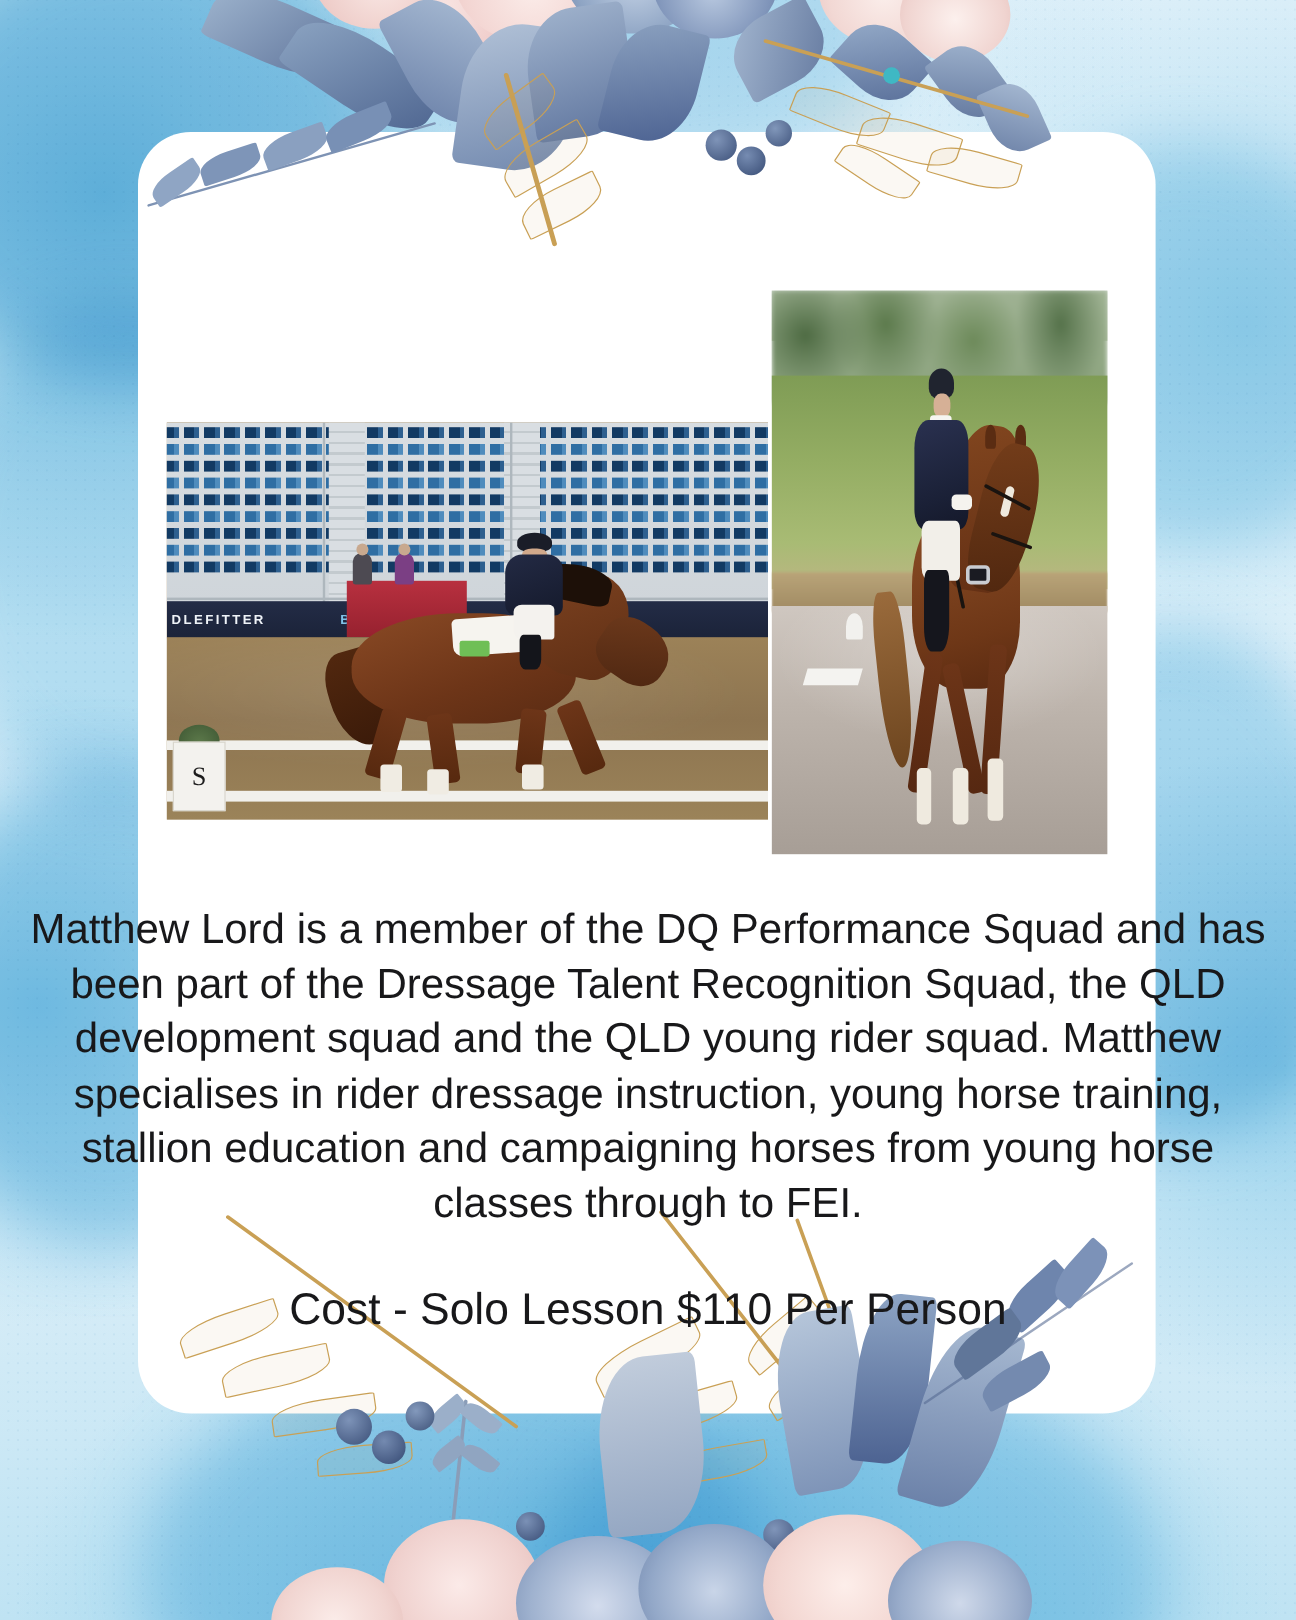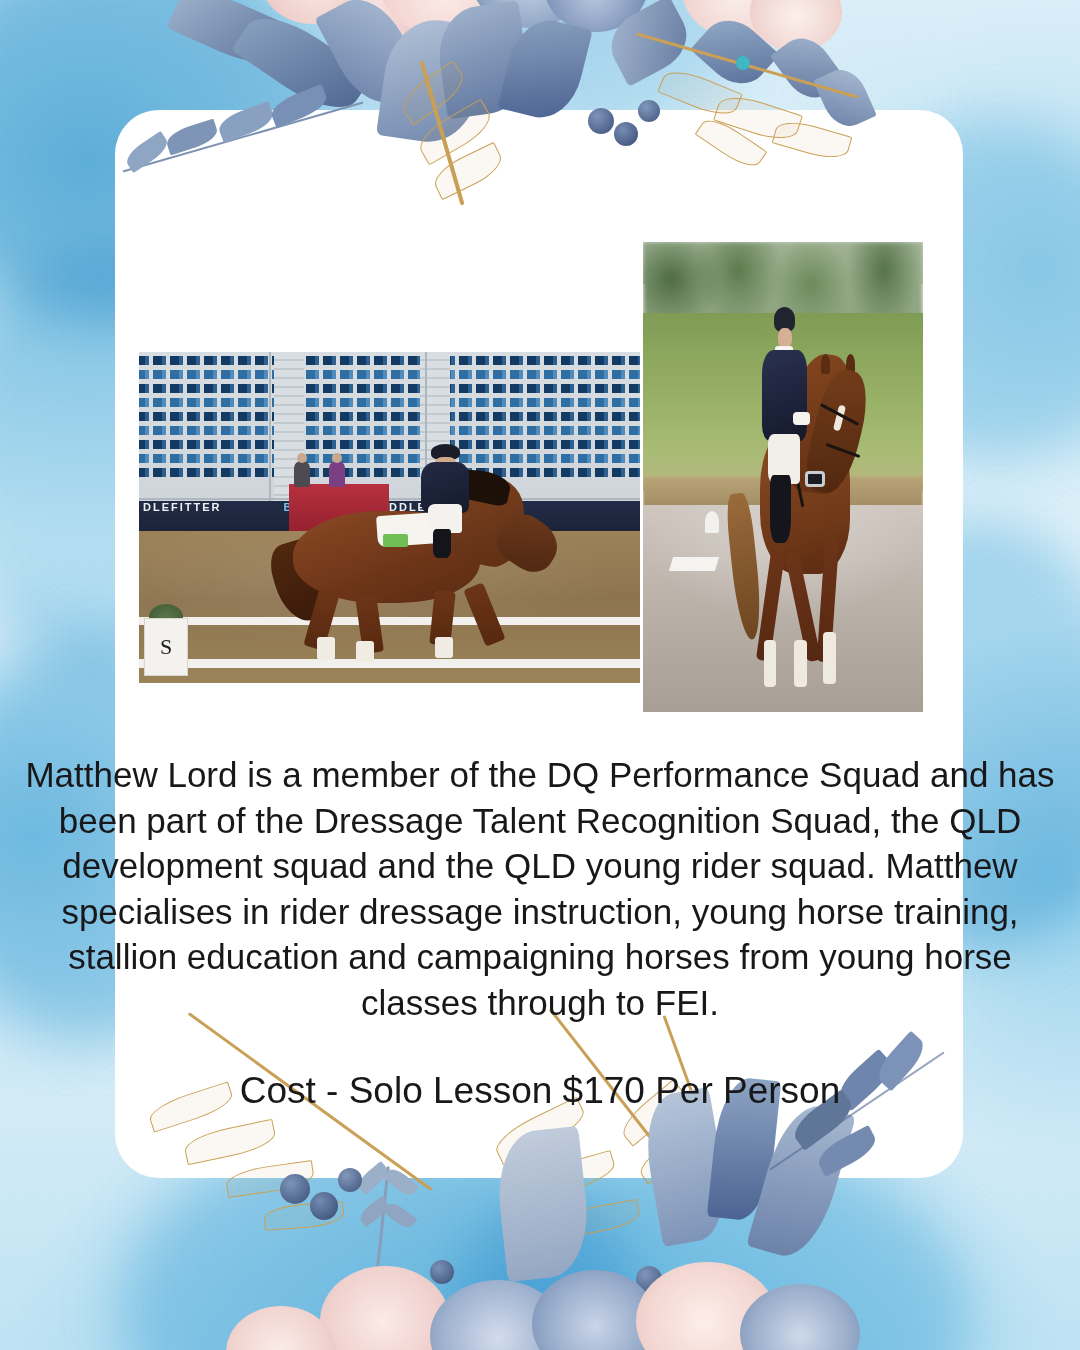--- a/index.html
+++ b/index.html
@@ -82,21 +82,21 @@
   .seat-row.light { background-image:repeating-linear-gradient(90deg,
       #2f6ea3 0px,#2f6ea3 9px, #4f8cbd 9px,#4f8cbd 13px, rgba(0,0,0,0) 13px, rgba(0,0,0,0) 17px); }
   .stair {
     position:absolute; width:30px; top:0; height:100%;
     background:repeating-linear-gradient(180deg,#d9dee2 0px,#d9dee2 7px,#c3cace 7px,#c3cace 9px);
   }
   .rail { position:absolute; height:2px; background:#aeb7bd; }
   .banner {
     position:absolute; left:0; width:100%; top:45%; height:9.5%;
     background:linear-gradient(180deg,#232c46 0%,#1b2339 100%);
-    display:flex; align-items:flex-start;
+    display:flex; align-items:center;
   }
   .banner-txt {
     color:#eef2f7; font-size:11px; letter-spacing:2px; font-weight:700;
     font-family:"Liberation Sans", sans-serif; white-space:nowrap;
   }
   .banner-txt.blue { color:#7fc2e8; }
   .judge-table {
     position:absolute; left:30%; top:40%; width:20%; height:14%;
     background:linear-gradient(180deg,#b8303f 0%,#96212f 100%);
   }
@@ -428,15 +428,15 @@
     <div class="blossom" style="left:300px; top:210px; width:136px; height:112px; background:radial-gradient(circle at 50% 52%, #d3dced 0%, #9fb2cf 62%, #7a8fb4 100%);"></div>
     <div class="blossom" style="left:402px; top:200px; width:126px; height:108px; background:radial-gradient(circle at 50% 52%, #c9d5e8 0%, #93a8c8 62%, #6e84ab 100%);"></div>
     <div class="blossom" style="left:506px; top:192px; width:142px; height:118px; background:radial-gradient(circle at 48% 50%, #fdeeea 0%, #f3d7d2 58%, #e7c0bb 100%);"></div>
     <div class="blossom" style="left:610px; top:214px; width:120px; height:100px; background:radial-gradient(circle at 50% 52%, #cfd9ea 0%, #9aadcb 62%, #7389af 100%);"></div>
     <div class="blossom" style="left:96px; top:236px; width:110px; height:92px; background:radial-gradient(circle at 48% 50%, #fbece9 0%, #f1d5d1 60%, #e6bfbb 100%);"></div>
   </div>
 
 
   <div class="body-text">Matthew Lord is a member of the DQ Performance Squad and has been part of the Dressage Talent Recognition Squad, the QLD development squad and the QLD young rider squad. Matthew specialises in rider dressage instruction, young horse training, stallion education and campaigning horses from young horse classes through to FEI.</div>
 
-  <div class="cost-text">Cost - Solo Lesson $170 Per Person</div>
+  <div class="cost-text">Cost - Solo Lesson $110 Per Person</div>
 
 </div>
 
 </body></html>

